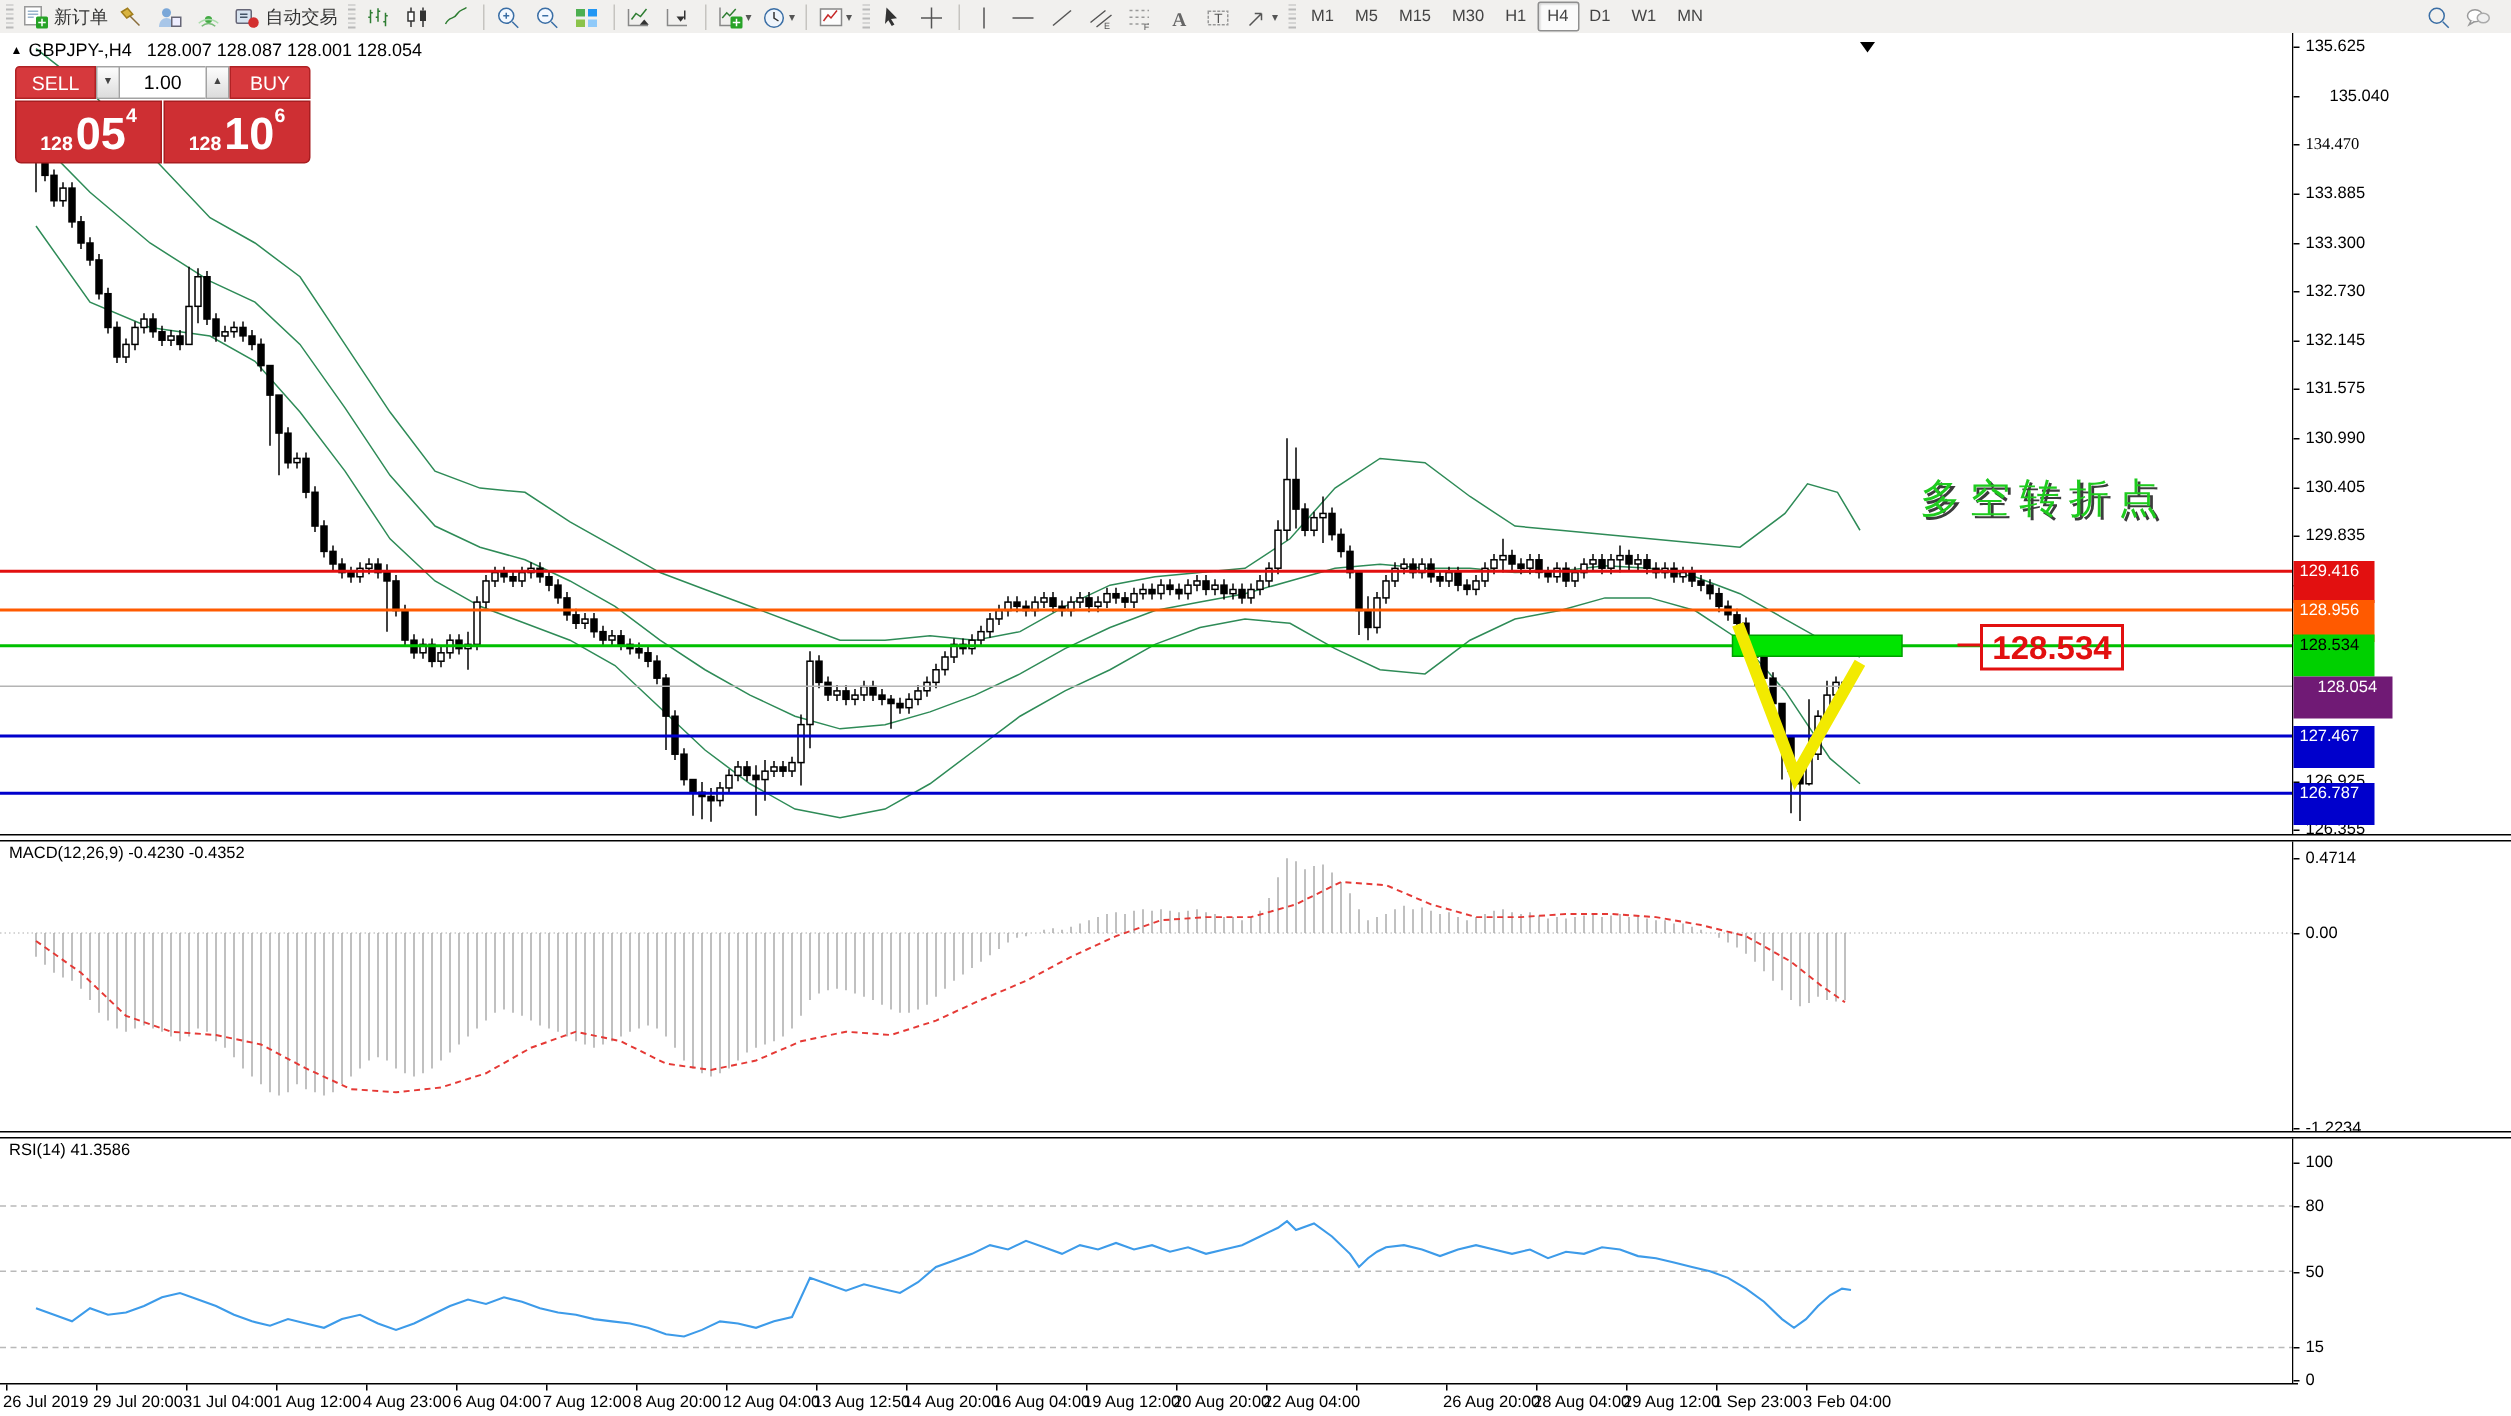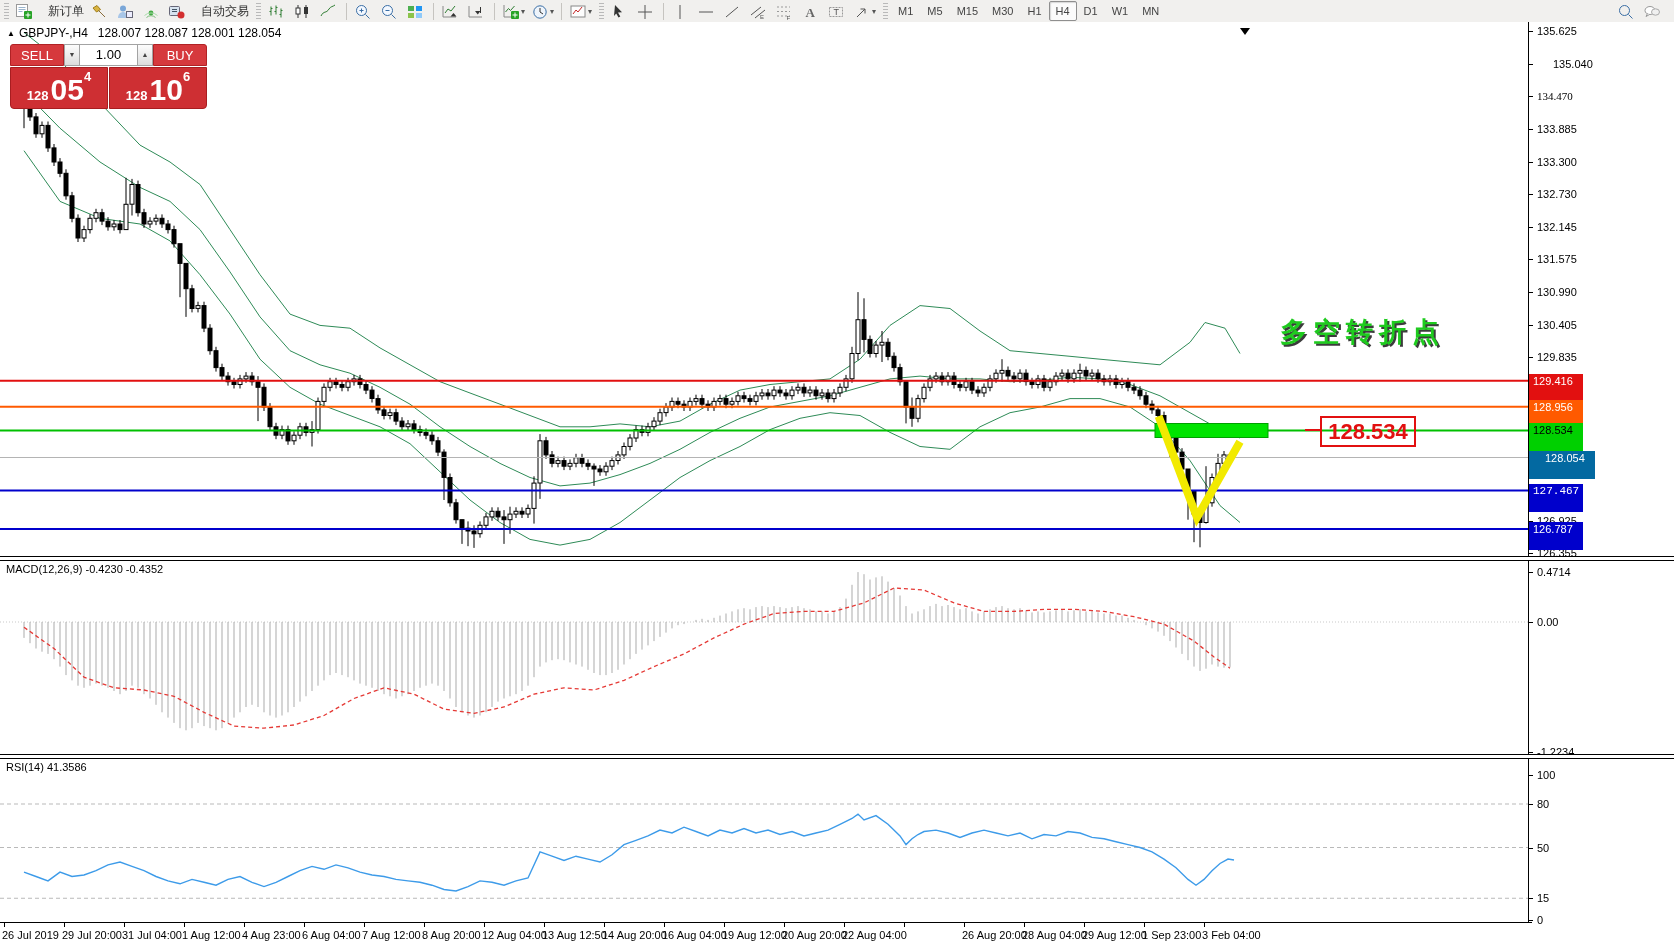--- a/index.html
+++ b/index.html
@@ -7,21 +7,21 @@
   
   #toolbar{position:absolute;left:0;top:0;width:1674px;height:22px;background:#f1f0ee;
     border-bottom:1px solid #b9b7b2;display:flex;align-items:center;font-size:12px;color:#333;}
   .tb-handle{width:5px;height:16px;margin:0 3px 0 4px;
     background-image:repeating-linear-gradient(#b9b9b9 0 1px,transparent 1px 3px);
     background-size:2px 100%;background-repeat:repeat-x;flex:none;}
   .tb-sep{width:1px;height:17px;background:#c6c4c0;margin:0 4px;flex:none;}
   .tb-btn{height:20px;min-width:20px;display:flex;align-items:center;padding:0 2px;border:1px solid transparent;
     border-radius:2px;flex:none;cursor:default;}
   .tb-btn svg{width:18px;height:17px;flex:none;}
-  .tb-btn .lbl{margin-left:15px;white-space:nowrap;}
+  .tb-btn .lbl{margin-left:3px;white-space:nowrap;}
   .tb-btn .dd{font-size:8px;color:#555;margin-left:1px;}
   .tf-btn{height:18px;padding:0 6px;font-size:11px;color:#444;display:flex;align-items:center;
     border:1px solid transparent;border-radius:2px;flex:none;}
   .tf-btn.active{background:#fbfbfb;border:1px solid #8f8f8f;box-shadow:inset 1px 1px 1px #d7d7d7;}
   #tb-right{margin-left:auto;display:flex;align-items:center;padding-right:8px;}
   
   #chart{position:absolute;left:0;top:22px;width:1674px;height:922px;background:#fff;overflow:hidden;}
   #chart-svg{position:absolute;left:0;top:0;}
   .panel-sep{position:absolute;left:0;width:1674px;height:3px;background:#fff;
     border-top:1px solid #000;border-bottom:1px solid #000;z-index:6;}
@@ -35,21 +35,21 @@
   #time-axis{position:absolute;left:0;top:900px;width:1532px;height:22px;background:#fff;
     border-top:1px solid #000;z-index:6;}
   .t-tick{position:absolute;top:0;width:1px;height:4px;background:#000;}
   .t-lbl{position:absolute;top:6px;font-size:11px;color:#000;white-space:nowrap;}
   
   #chart-title{position:absolute;left:7px;top:4px;font-size:12px;color:#000;z-index:8;white-space:nowrap;}
   #chart-title .tri{font-size:8px;vertical-align:1px;margin-right:4px;}
   #chart-title .ohlc{margin-left:10px;}
   #shift-marker{position:absolute;left:1240px;top:6px;width:0;height:0;z-index:8;
     border-left:5px solid transparent;border-right:5px solid transparent;border-top:7px solid #000;}
-  #turn-text{position:absolute;left:1280px;top:292px;font-size:27px;font-weight:bold;color:#1ecb1e;
+  #turn-text{position:absolute;left:1280px;top:292px;font-size:27px;font-weight:normal;color:#1ecb1e;
     letter-spacing:6px;text-shadow:2px 2px 0 #3c3c3c;z-index:8;white-space:nowrap;}
   #price-callout{position:absolute;left:1320px;top:394px;width:92px;height:27px;border:2px solid #e21010;
     color:#e21010;font-size:22px;font-weight:bold;text-align:center;line-height:27px;z-index:8;background:transparent;}
   #callout-dash{position:absolute;left:1305px;top:407px;width:15px;height:2px;background:#e21010;z-index:8;}
   
   #trade-panel{position:absolute;left:10px;top:22px;width:197px;z-index:9;font-family:"Liberation Sans",sans-serif;}
   #tp-row1{display:flex;height:22px;}
   .tp-btn{width:52px;background:#d6393d;color:#fff;font-size:13px;text-align:center;line-height:22px;
     border:1px solid #b02225;flex:none;}
   .tp-btn.sell{border-radius:3px 0 0 0;}
@@ -959,22 +959,22 @@
       <div class="ax-lbl" style="top: 776px;">80</div>
       <div class="ax-tick" style="top: 826px;"></div>
       <div class="ax-lbl" style="top: 820px;">50</div>
       <div class="ax-tick" style="top: 876px;"></div>
       <div class="ax-lbl" style="top: 870px;">15</div>
       <div class="ax-tick" style="top: 898px;"></div>
       <div class="ax-lbl" style="top: 892px;">0</div>
       <div class="price-tag" style="top: 352px; background: rgb(226, 16, 16); color: rgb(255, 255, 255);">129.416</div>
       <div class="price-tag" style="top: 378px; background: rgb(255, 90, 0); color: rgb(255, 255, 255);">128.956</div>
       <div class="price-tag" style="top: 401px; background: rgb(0, 208, 0); color: rgb(0, 0, 0);">128.534</div>
-      <div class="price-tag" style="top: 429px; background: #0369a1; color: rgb(255, 255, 255); padding-left: 16px;">128.054</div>
-      <div class="price-tag" style="top: 462px; background: rgb(0, 0, 204); color: rgb(255, 255, 255); font-family: Liberation Mono, monospace;">127.467</div>
+      <div class="price-tag" style="top: 429px; background: #701a75; color: rgb(255, 255, 255); padding-left: 16px;">128.054</div>
+      <div class="price-tag" style="top: 462px; background: rgb(0, 0, 204); color: rgb(255, 255, 255);">127.467</div>
       <div class="price-tag" style="top: 500px; background: rgb(0, 0, 204); color: rgb(255, 255, 255);">126.787</div>
     </div>
   <div id="time-axis">
       <div class="t-tick" style="left: 4px;"></div>
       <div class="t-lbl" style="left: 2px;">26 Jul 2019</div>
       <div class="t-tick" style="left: 64px;"></div>
       <div class="t-lbl" style="left: 62px;">29 Jul 20:00</div>
       <div class="t-tick" style="left: 124px;"></div>
       <div class="t-lbl" style="left: 122px;">31 Jul 04:00</div>
       <div class="t-tick" style="left: 184px;"></div>

